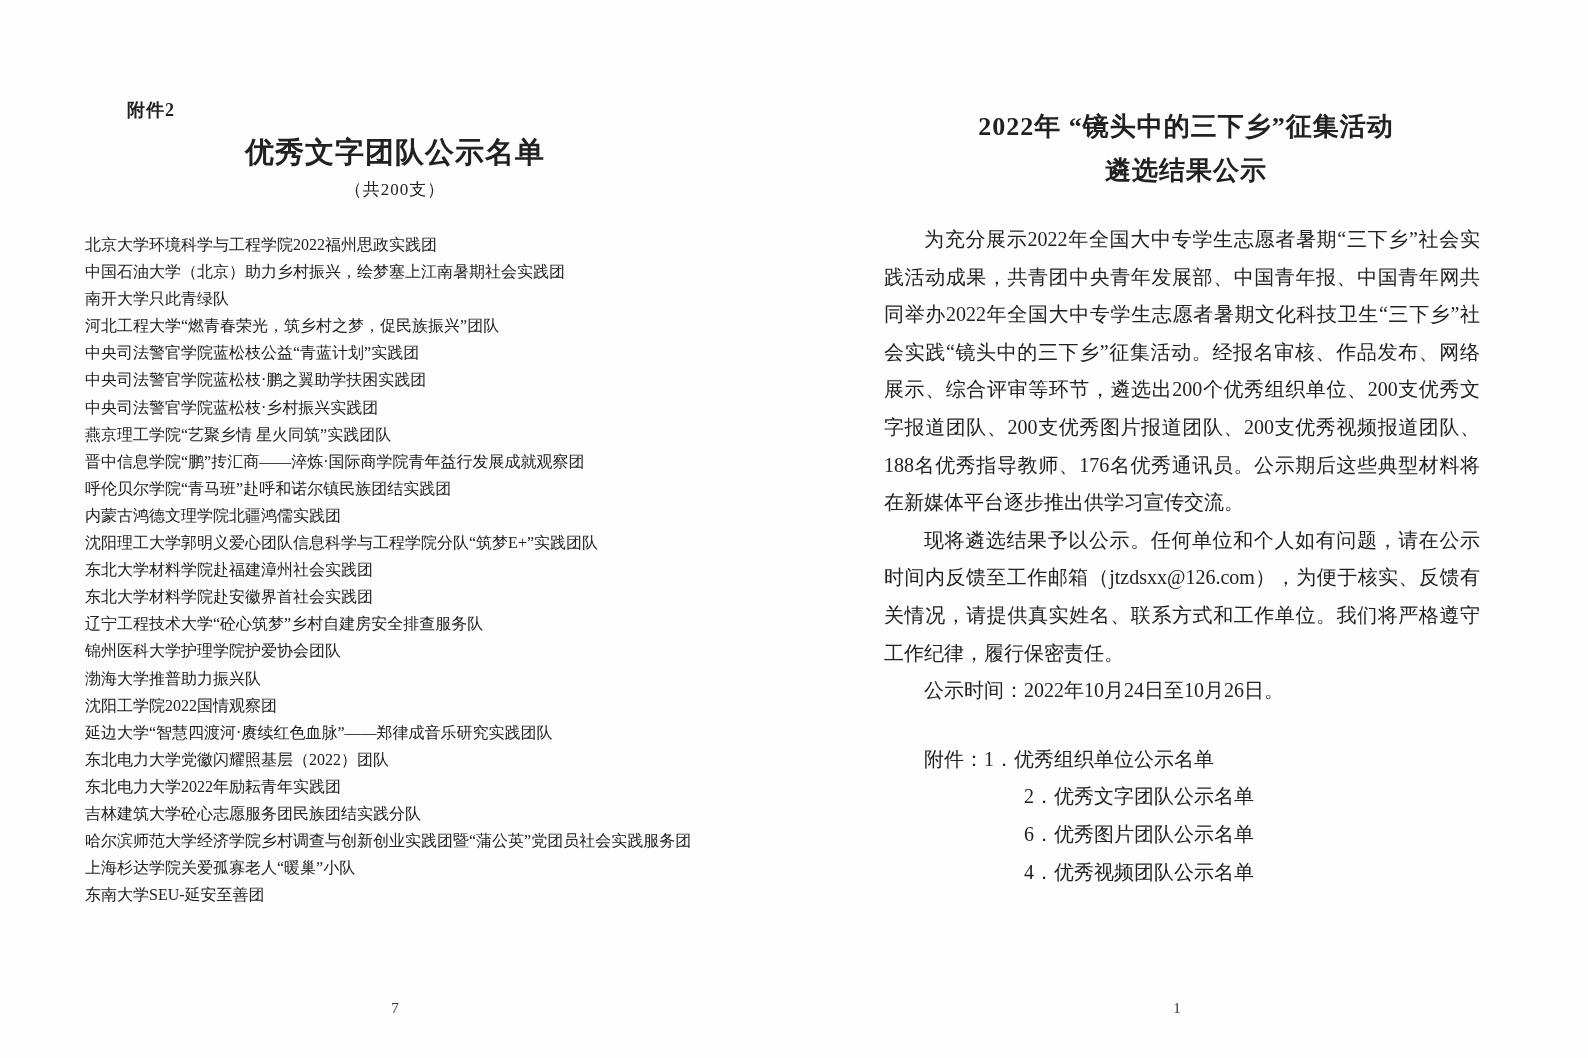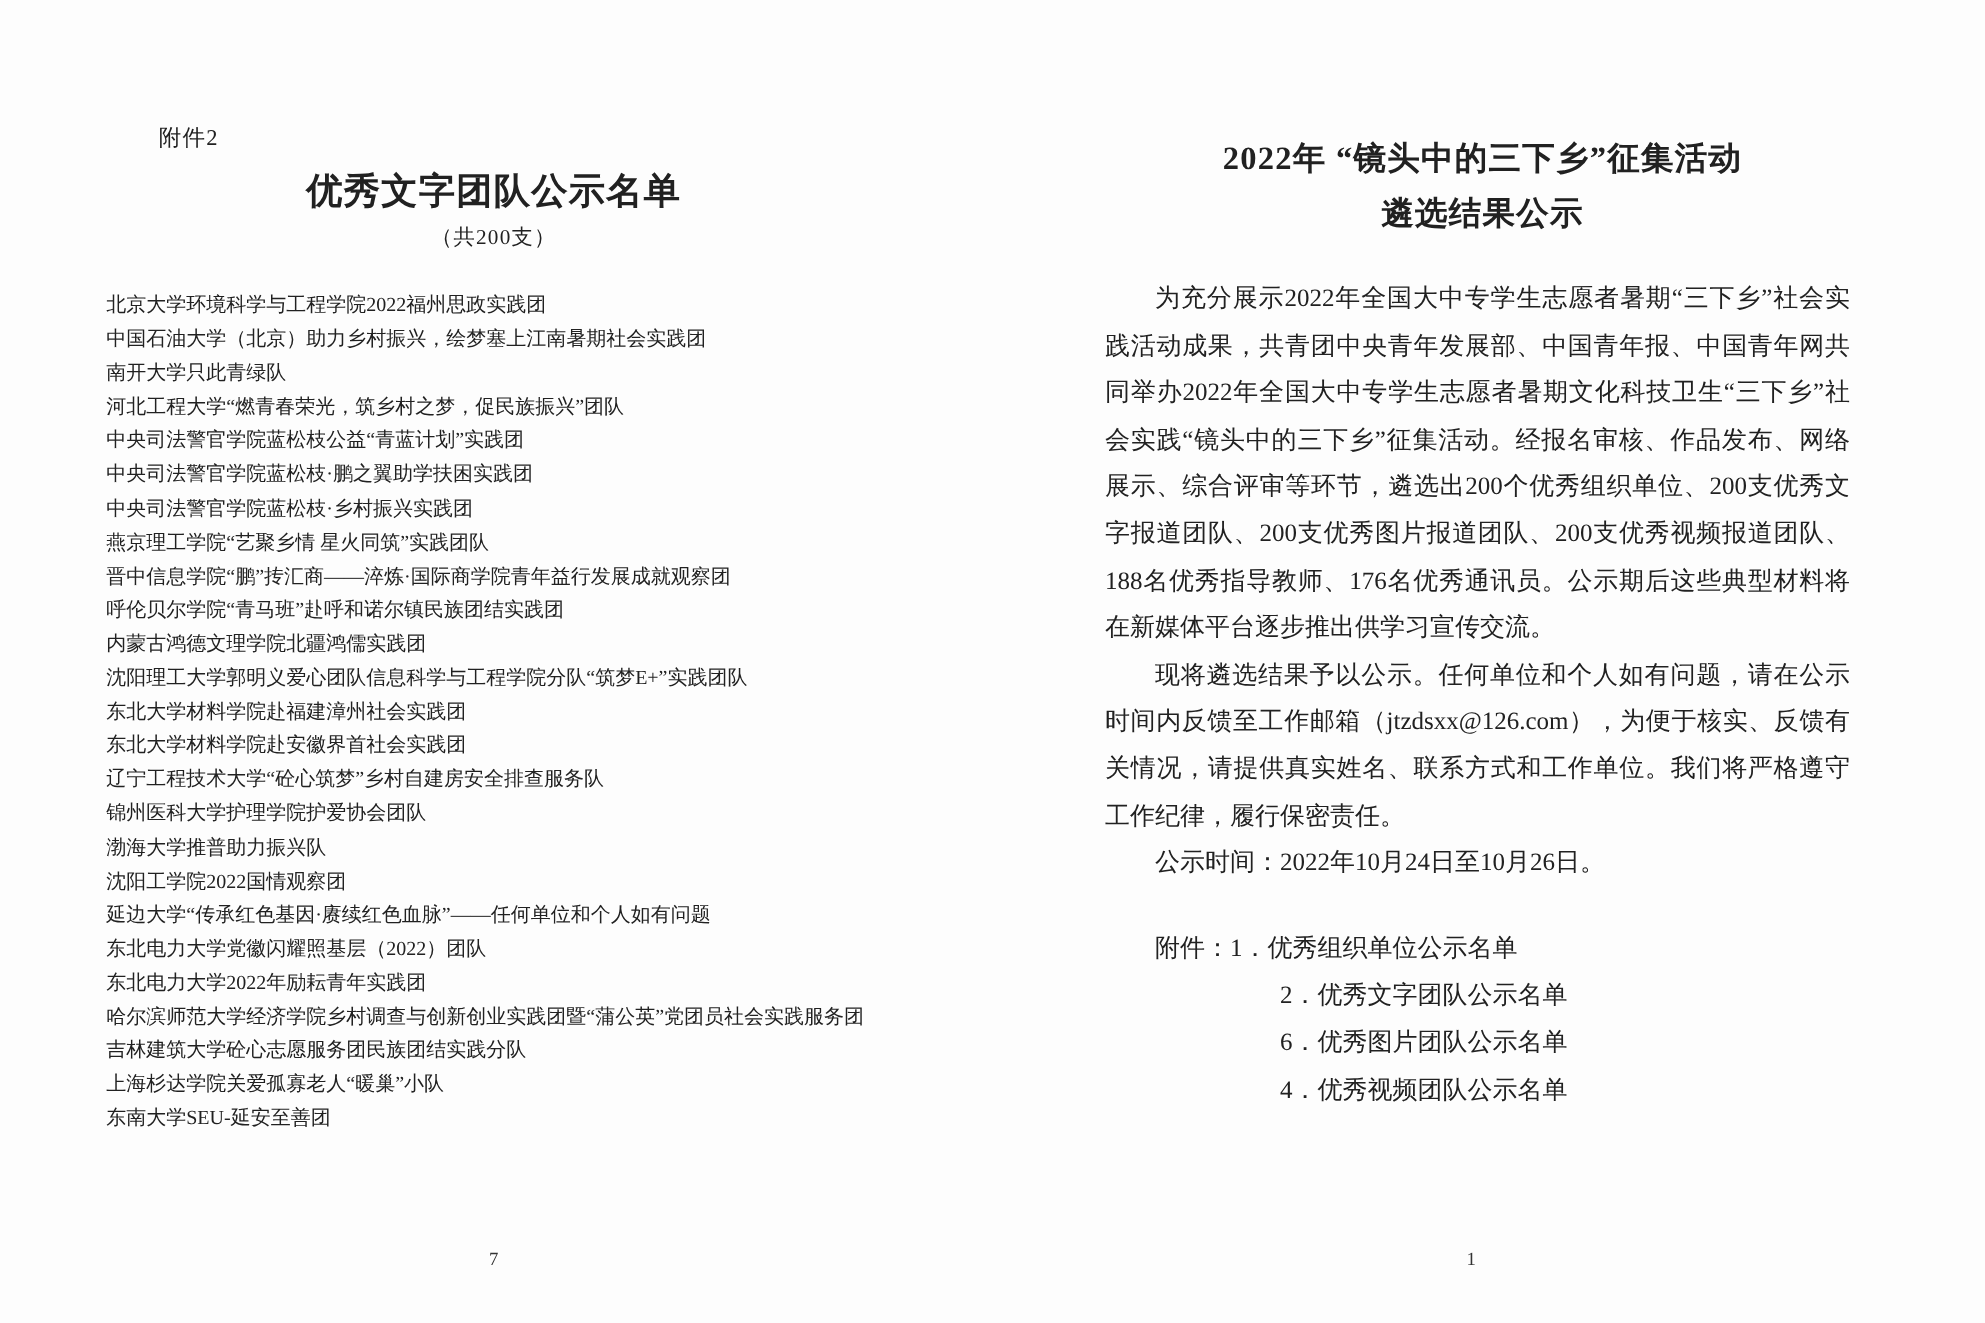--- a/index.html
+++ b/index.html
@@ -5,21 +5,21 @@
   html,body { margin:0; padding:0; background:#e8e8e8; }
   .canvas {
     position:relative; width:1588px; height:1058px; margin:0 auto;
     background:#fdfdfd; overflow:hidden;
     font-family:"Liberation Serif","DejaVu Serif",serif;
     color:#212121;
   }
   
   .att-label {
     position:absolute; left:85px; top:98px;
-    font-size:18px; font-weight:400; letter-spacing:1px;padding-left:42px;
+    font-size:18px; font-weight:700; letter-spacing:1px;padding-left:42px;
   }
   .left-title {
     position:absolute; left:85px; top:133px; width:620px; margin:0;
     text-align:center; font-size:29px; font-weight:700; letter-spacing:1px;font-family:Liberation Mono, monospace;
   }
   .left-subtitle {
     position:absolute; left:85px; top:178px; width:620px;
     text-align:center; font-size:17px; letter-spacing:1px;
   }
   .team-list {
@@ -70,25 +70,25 @@
     <div class="team">晋中信息学院“鹏”抟汇商——淬炼·国际商学院青年益行发展成就观察团</div>
     <div class="team">呼伦贝尔学院“青马班”赴呼和诺尔镇民族团结实践团</div>
     <div class="team">内蒙古鸿德文理学院北疆鸿儒实践团</div>
     <div class="team">沈阳理工大学郭明义爱心团队信息科学与工程学院分队“筑梦E+”实践团队</div>
     <div class="team">东北大学材料学院赴福建漳州社会实践团</div>
     <div class="team">东北大学材料学院赴安徽界首社会实践团</div>
     <div class="team">辽宁工程技术大学“砼心筑梦”乡村自建房安全排查服务队</div>
     <div class="team">锦州医科大学护理学院护爱协会团队</div>
     <div class="team">渤海大学推普助力振兴队</div>
     <div class="team">沈阳工学院2022国情观察团</div>
-    <div class="team">延边大学“传承红色基因·赓续红色血脉”——任何单位和个人如有问题</div>
+    <div class="team">延边大学“智慧四渡河·赓续红色血脉”——郑律成音乐研究实践团队</div>
     <div class="team">东北电力大学党徽闪耀照基层（2022）团队</div>
     <div class="team">东北电力大学2022年励耘青年实践团</div>
+    <div class="team">吉林建筑大学砼心志愿服务团民族团结实践分队</div>
     <div class="team">哈尔滨师范大学经济学院乡村调查与创新创业实践团暨“蒲公英”党团员社会实践服务团</div>
-    <div class="team">吉林建筑大学砼心志愿服务团民族团结实践分队</div>
     <div class="team">上海杉达学院关爱孤寡老人“暖巢”小队</div>
     <div class="team">东南大学SEU-延安至善团</div>
   </div>
 
   <div class="page-num left-num">7</div>
 
   <h1 class="right-title">
     <div>2022年 “镜头中的三下乡”征集活动</div>
     <div>遴选结果公示</div>
   </h1>

